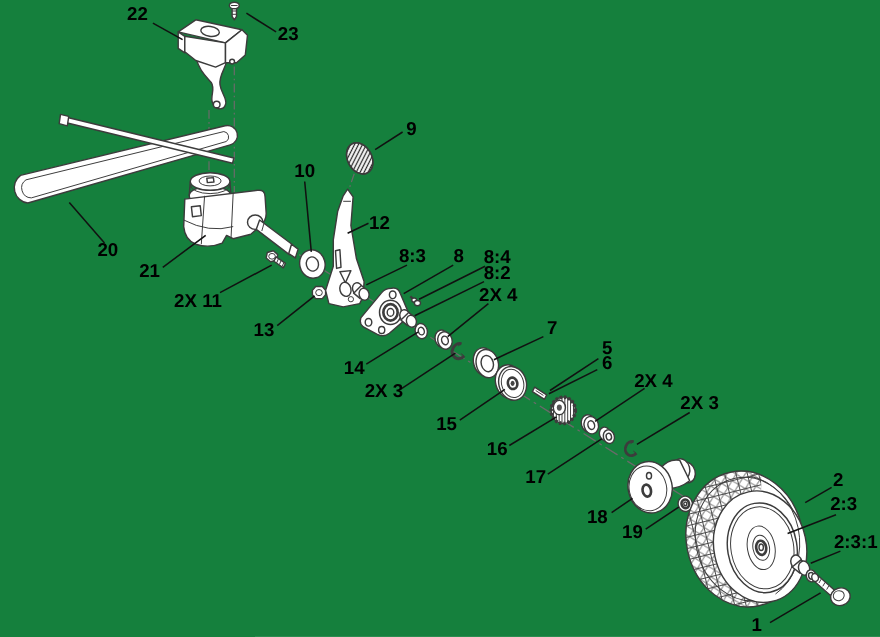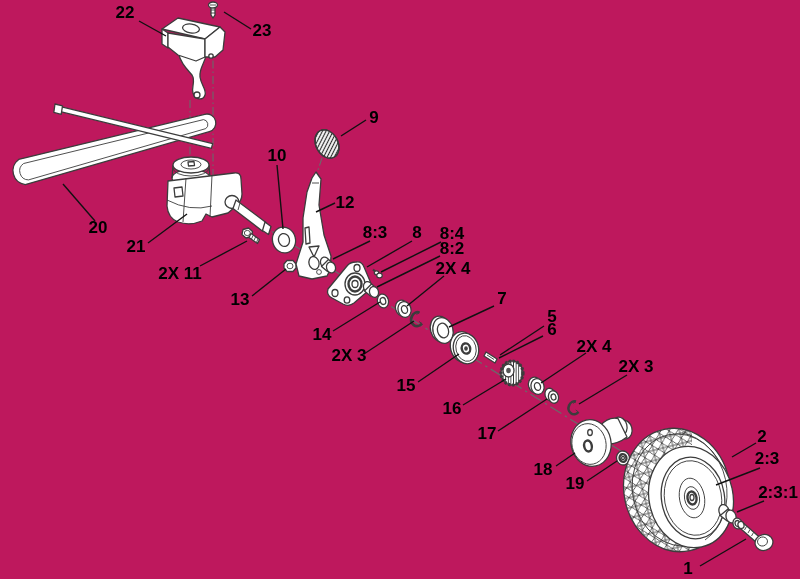--- a/index.html
+++ b/index.html
@@ -1,16 +1,16 @@
 <!DOCTYPE html>
 <html><head>
 <meta charset="utf-8">
 <style>
   html,body{margin:0;padding:0;background:#fff;}
-  .stage{position:relative;width:800px;height:579px;background:#be185d;overflow:hidden;}
+  .stage{position:relative;width:800px;height:579px;background:#15803d;overflow:hidden;}
   svg{display:block;}
   .part{fill:#ffffff;stroke:#3c3c3c;stroke-width:1.3;stroke-linejoin:round;}
   .thin{fill:none;stroke:#3c3c3c;stroke-width:0.9;}
   .dark{fill:#ffffff;stroke:#3c3c3c;stroke-width:2.4;}
   .axis{fill:none;stroke:#6a6a6a;stroke-width:1.2;stroke-dasharray:13 4 2.5 4;}
   .vaxis{fill:none;stroke:#6a6a6a;stroke-width:1.1;stroke-dasharray:8 3 1.5 3;}
   .leader{stroke:#111;stroke-width:1.4;fill:none;}
   .callout text{font-family:"Liberation Sans",sans-serif;font-size:17px;font-weight:700;fill:#000;text-anchor:middle;}
 </style>
 </head>

